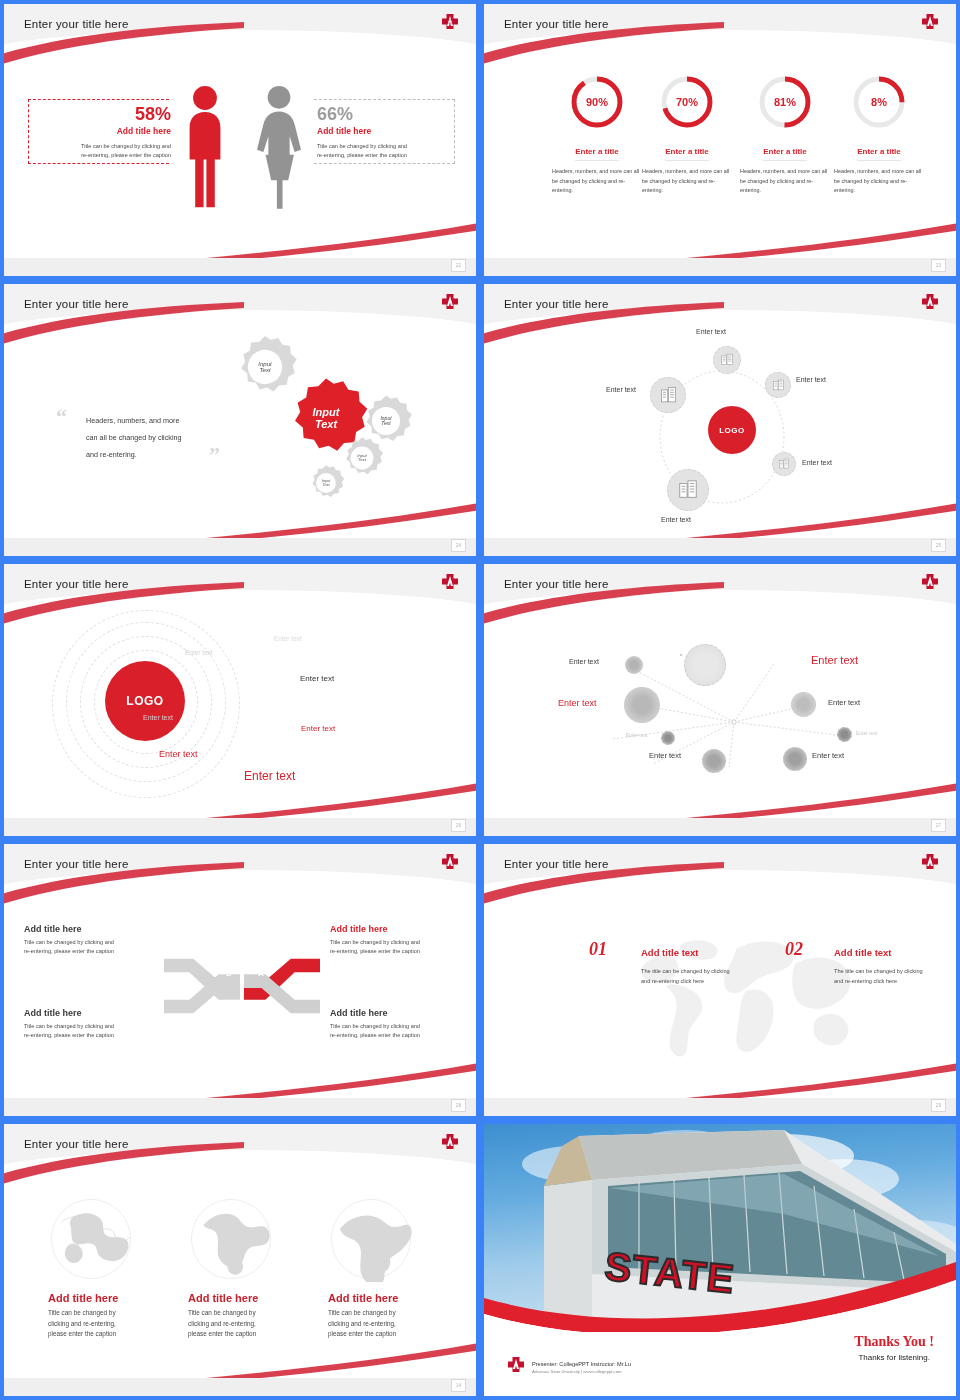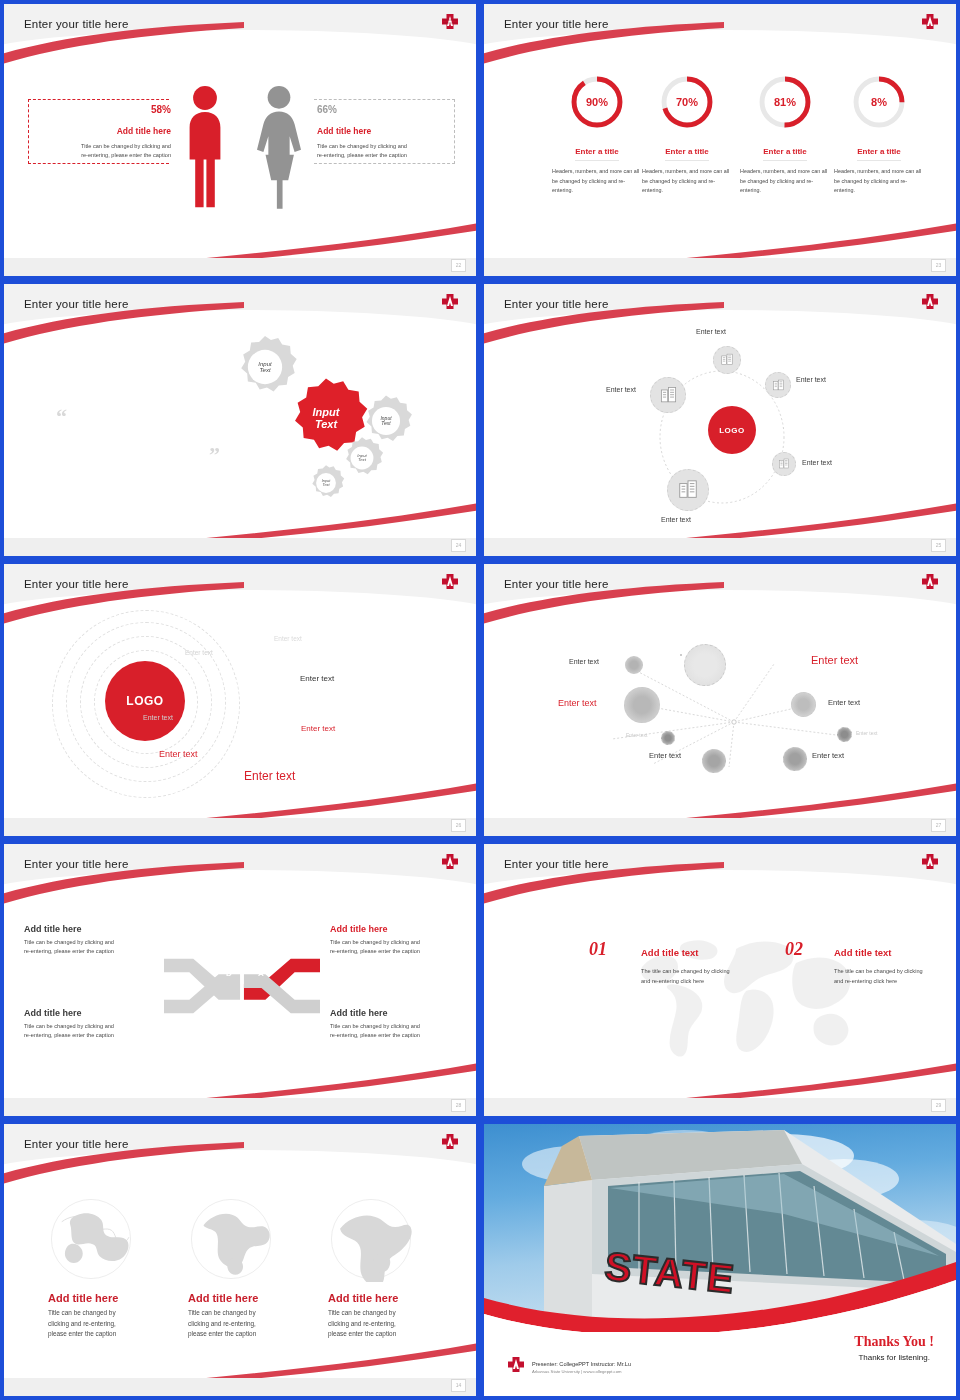--- a/index.html
+++ b/index.html
@@ -1,37 +1,37 @@
 <!DOCTYPE html>
 <html><head>
 <meta charset="utf-8">
 <style>
   html,body{margin:0;padding:0;background:#ffffff;}
   body{width:960px;height:1400px;font-family:"Liberation Sans",sans-serif;overflow:hidden;}
   .grid{display:grid;grid-template-columns:repeat(2,480px);grid-template-rows:repeat(5,280px);width:960px;height:1400px;}
-  .slide{position:relative;width:480px;height:280px;background:#1d4ed8;overflow:hidden;box-sizing:border-box;}
+  .slide{position:relative;width:480px;height:280px;background:#3b82f6;overflow:hidden;box-sizing:border-box;}
   .inner{position:absolute;left:4px;top:4px;width:472px;height:272px;background:#f4f4f4;overflow:hidden;}
   
   .hdr{position:absolute;left:0;top:0;width:100%;height:44px;background:#f2f2f2;}
   .title{position:absolute;left:20px;top:14px;font-size:11.5px;color:#222;letter-spacing:.2px;}
   .logo{position:absolute;right:16px;top:9px;width:20px;height:17px;}
   
   .body-curve{position:absolute;left:-6%;top:26px;width:112%;height:260px;background:#ffffff;border-radius:50% 50% 0 0 / 26px 26px 0 0;}
   .swoosh-tl{position:absolute;left:-60px;top:18px;width:300px;height:60px;overflow:hidden;}
   .swoosh-br{position:absolute;right:-30px;bottom:8px;width:320px;height:52px;overflow:hidden;}
   .pagenum{position:absolute;right:10px;bottom:4px;width:13px;height:11px;border:1px solid #d8d8d8;background:#fff;color:#b8b8b8;font-size:5px;line-height:11px;text-align:center;}
   .footerstrip{position:absolute;left:0;bottom:0;width:100%;height:18px;background:#efefef;}
   
   .red{color:#d81f2a;}
   .grey{color:#9d9d9d;}
   .dk{color:#3b3b3b;}
   .cap{font-size:5.6px;line-height:9px;color:#4a4a4a;}
   .h-add{font-size:9px;font-weight:bold;}
   
-  .pct{font-size:10px;font-weight:bold;}
+  .pct{font-size:18px;font-weight:bold;}
   .dashbox{position:absolute;border:1px dashed #d81f2a;}
   .dashbox.g{border-color:#bdbdbd;}
   
   .donut-wrap{position:absolute;top:72px;width:94px;text-align:center;}
   .donut{width:52px;height:52px;margin:0 auto;position:relative;}
   .donut .val{position:absolute;inset:0;display:flex;align-items:center;justify-content:center;font-size:11px;font-weight:bold;color:#d81f2a;}
   .dlabel{margin-top:19px;font-size:8px;font-weight:bold;color:#d81f2a;padding-bottom:4px;border-bottom:1px solid #e6e6e6;display:inline-block;}
   .dbody{margin-top:6px;font-size:5.4px;line-height:9.5px;color:#4a4a4a;text-align:left;padding-left:2px;}
   
   .gear{position:absolute;font-style:italic;}
@@ -196,20 +196,25 @@
         </svg>
   <div class="title">Enter your title here</div>
   <svg class="logo" viewBox="0 0 40 34">
           <path d="M4 11h32v12H4z" fill="#c3102f"></path>
           <path d="M13 2h14v30H13z" fill="#c3102f"></path>
           <path d="M20 6 L26 26 H22 L20 19 L18 26 H14 Z" fill="#fff"></path>
         </svg>
 
   <div class="quote" style="left:52px;top:120px;">“</div>
   <div class="quote" style="left:205px;top:158px;">”</div>
+  <div style="position:absolute;left:82px;top:128px;width:135px;font-size:7.2px;line-height:17px;color:#3b3b3b;">
+    <div>Headers, numbers, and more</div>
+    <div>can all be changed by clicking</div>
+    <div>and re-entering.</div>
+  </div>
 
   <div class="gear" style="left:228px;top:50px;width:66px;height:66px;">
     <svg viewBox="0 0 100 100" style="width:66px;height:66px">
             <path d="M50 3l9 6 11-3 6 10 12 2 1 12 9 8-6 10 3 11-10 6-2 12-12 1-8 9-10-6-11 3-6-10-12-2-1-12-9-8 6-10-3-11 10-6 2-12 12-1z" fill="#d9d9d9"></path>
             <circle cx="50" cy="50" r="26" fill="#fff"></circle>
           </svg>
     <div class="gt" style="font-size:6px;color:#444;">
             <span>Input</span>
             <span>Text</span>
           </div>

